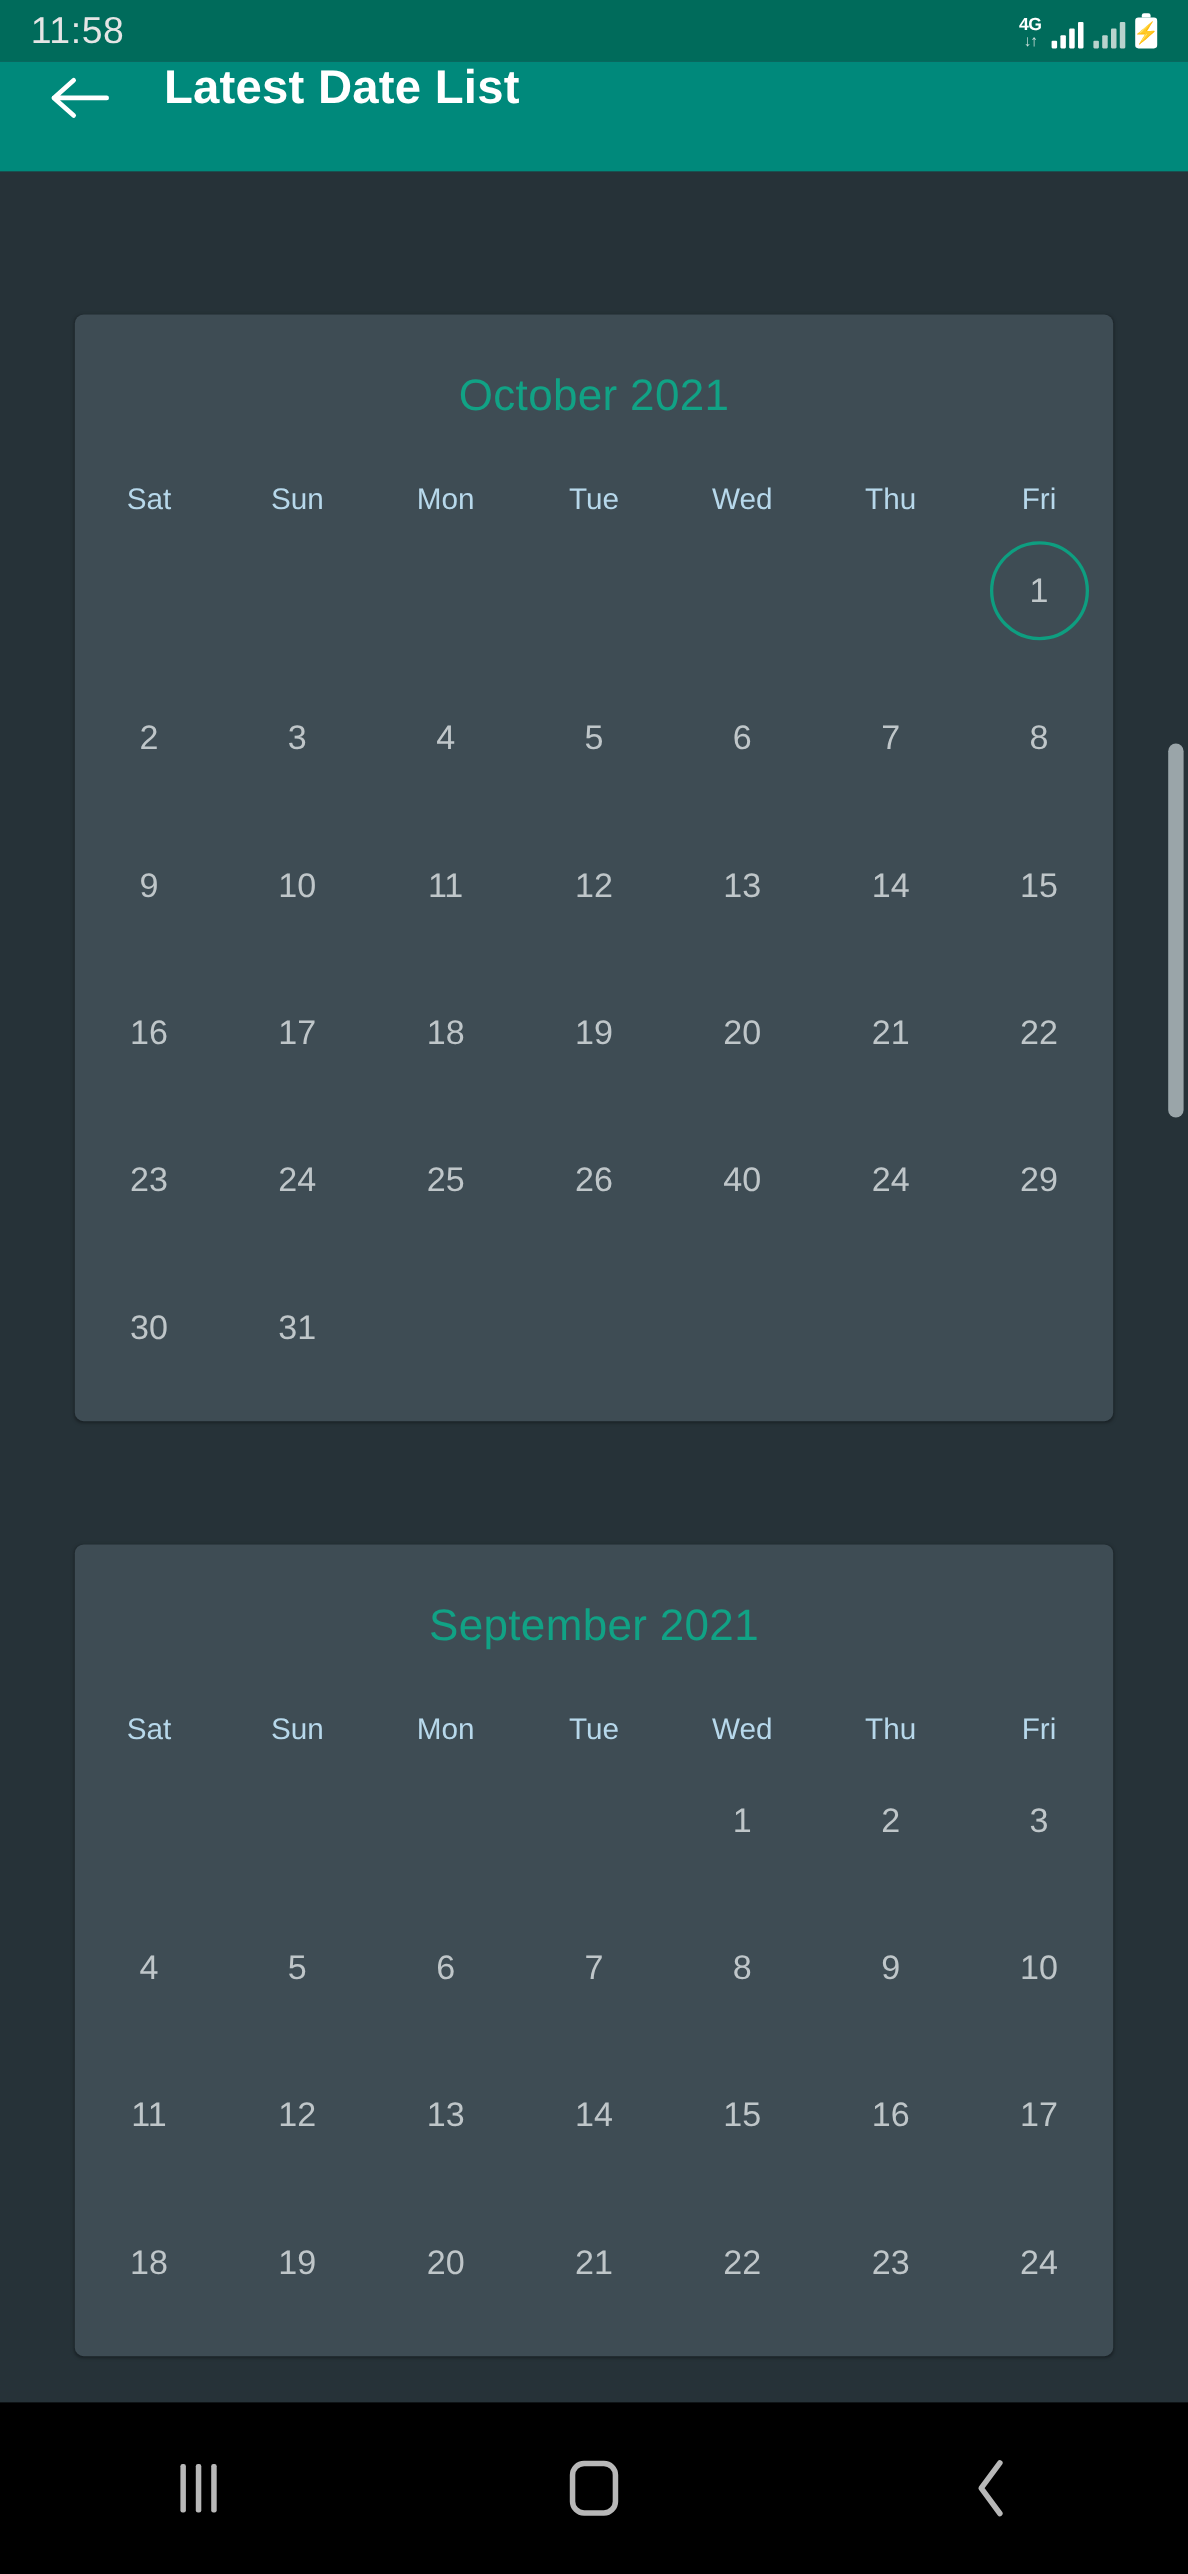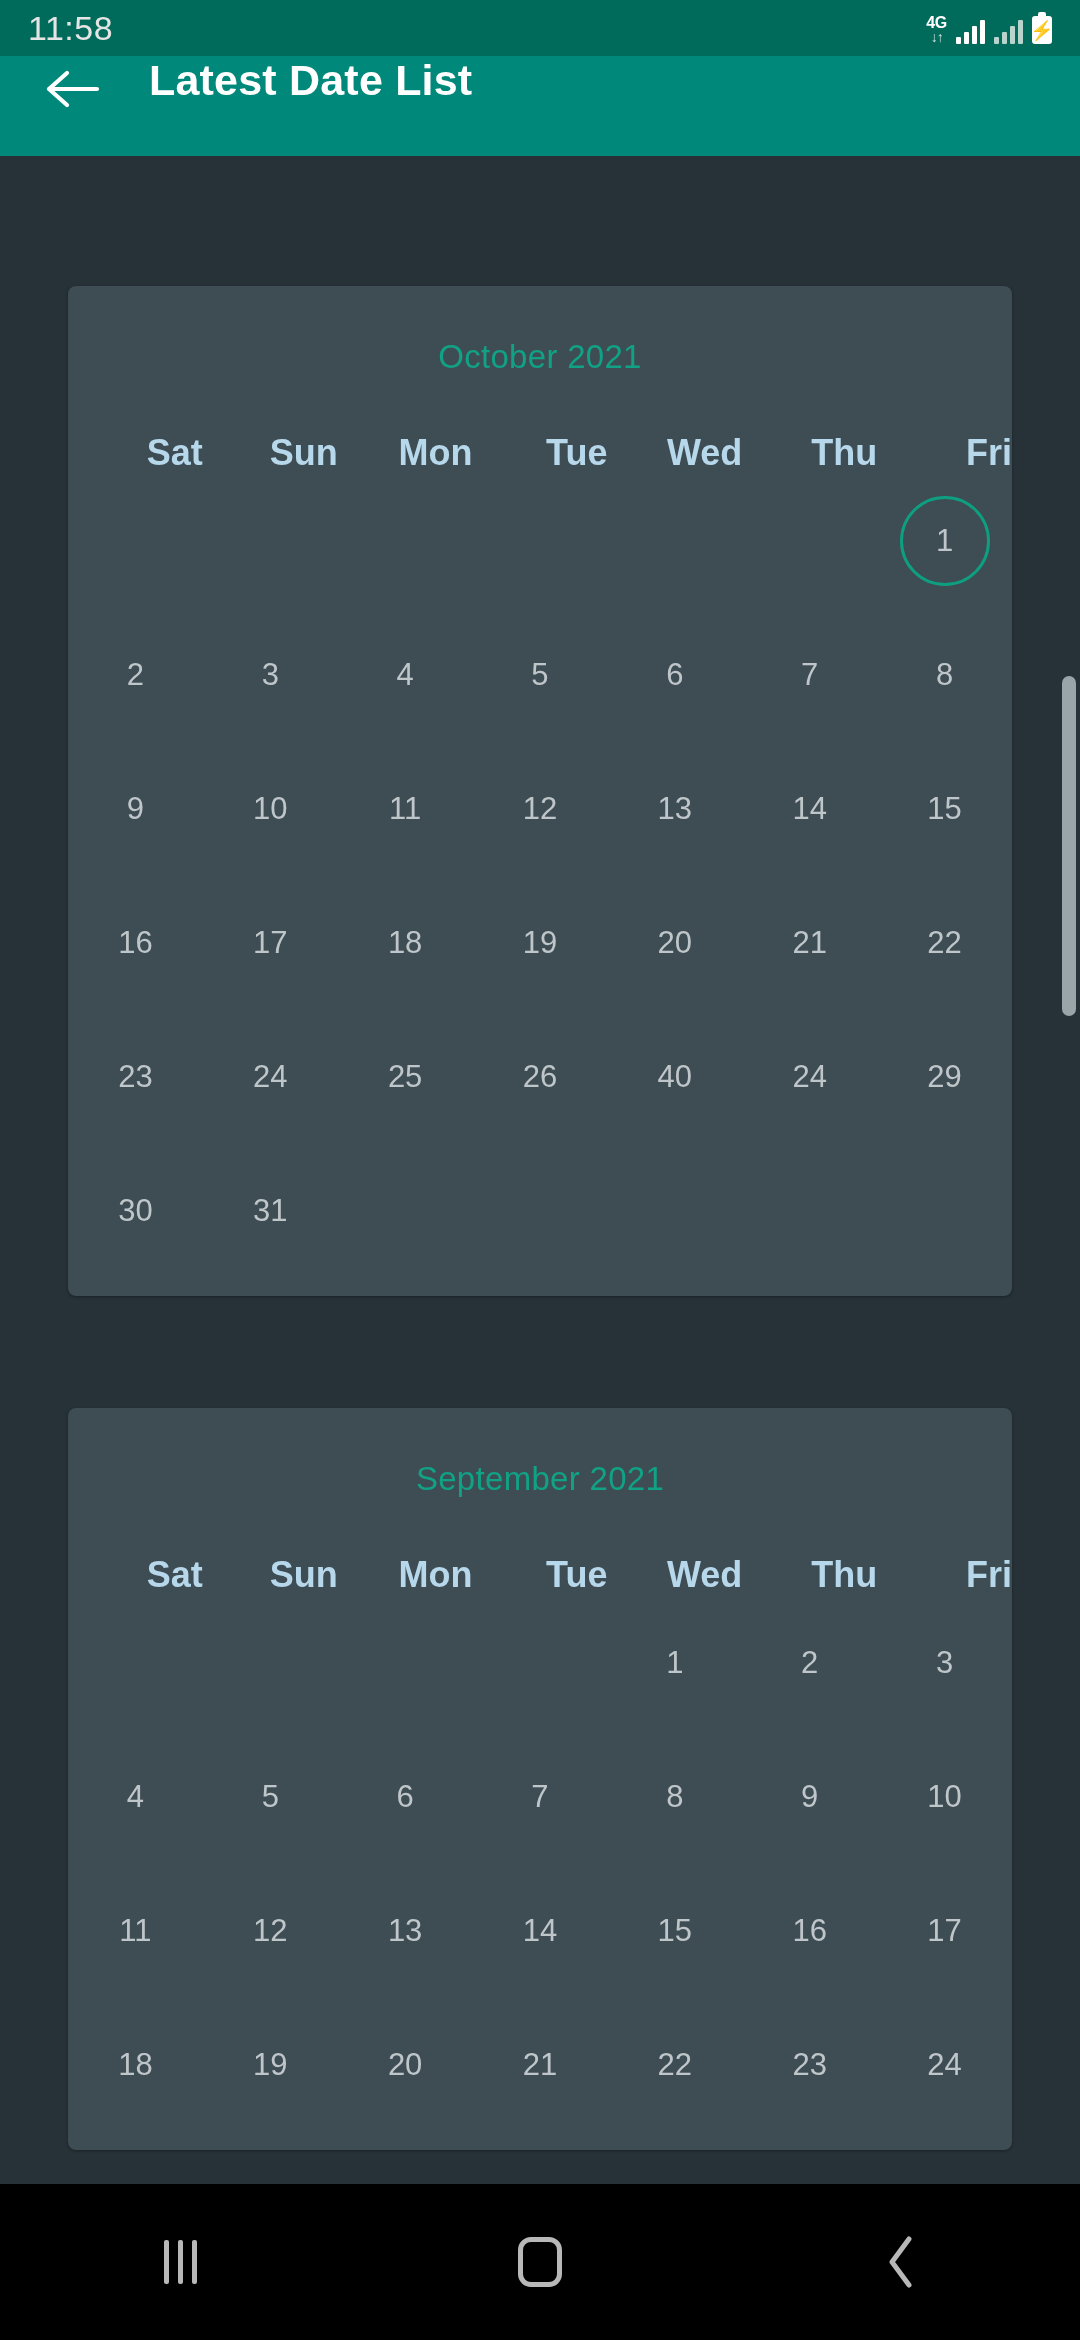--- a/index.html
+++ b/index.html
@@ -102,37 +102,37 @@
     margin-top:0;
     padding:0 0 18px 0;
     box-shadow:0 1px 3px rgba(0,0,0,0.35);
   }
   .month-card.first { margin-top:130px; }
   .month-card.second { margin-top:112px; }
 
   .month-title {
     text-align:center;
     color:#11A285;
-    font-size:33px;
+    font-size:40px;
     font-weight:400;
     padding-top:52px;
     padding-bottom:10px;
     letter-spacing:0.3px;
   }
 
   .dow-row, .week-row {
     display:grid;
     grid-template-columns:repeat(7, 1fr);
   }
   .dow-row { padding-top:46px; }
   .dow-cell {
-    text-align:right;
+    text-align:center;
     color:#B7D8EB;
-    font-size:36px;
-    font-weight:700;
+    font-size:27px;
+    font-weight:400;
   }
   .week-row { }
   .day-cell {
     height:134px;
     display:flex; align-items:center; justify-content:center;
   }
   .day-num {
     color:#BFC6C9;
     font-size:31px;
     font-weight:400;

